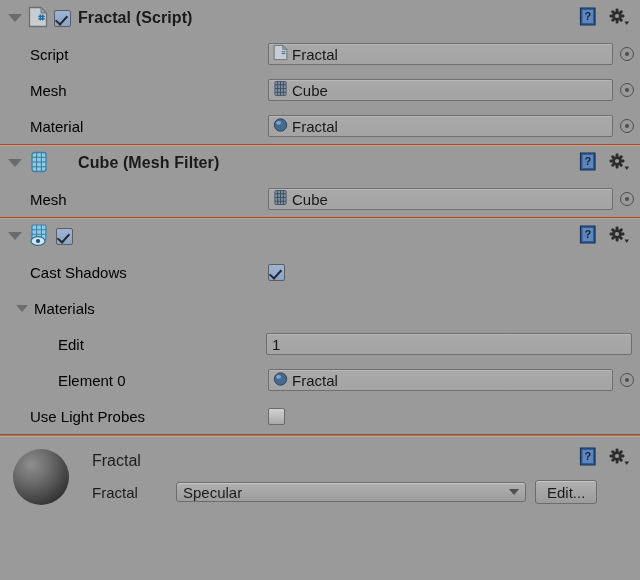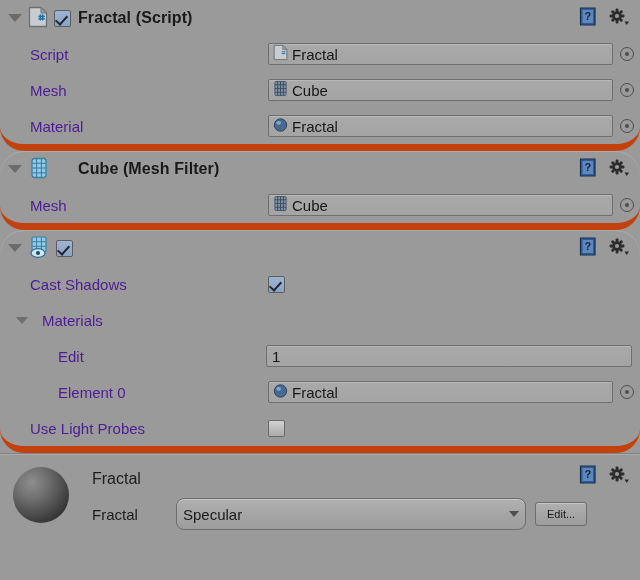--- a/index.html
+++ b/index.html
@@ -18,23 +18,22 @@
     width: 640px; height: 580px;
     position: relative;
     background: #9a9a9a;
     box-sizing: border-box;
   }
 
   
   .component {
     position: relative;
     background: #9a9a9a;
-    border-bottom: 7px solid #c2410c;
+    border-bottom: 1px solid #c2410c;
     box-shadow: inset 0 1px 0 #ababab;
-    border-radius: 24px;
   }
   .component.first { box-shadow: none; }
 
   
   .comp-header {
     height: 36px;
     display: flex;
     align-items: center;
     padding: 0 6px 0 8px;
     position: relative;
@@ -101,27 +100,27 @@
   
   .row {
     height: 36px;
     display: flex;
     align-items: center;
     padding: 0 6px 0 8px;
     position: relative;
   }
   .row-label {
     font-size: 15px;
-    color: #4c1d95;
+    color: #000000;
     white-space: nowrap;
     flex: 0 0 auto;
   }
   .row-label.lvl1 { margin-left: 22px; }
   .row-label.lvl2 { margin-left: 50px; }
-  .row-label.fold { margin-left: 8px; }
+  .row-label.fold { margin-left: 0px; }
 
   .field-wrap {
     position: absolute;
     left: 268px; right: 6px;
     display: flex;
     align-items: center;
   }
   .field-wrap.wide { left: 266px; right: 8px; }
 
   
@@ -231,25 +230,25 @@
     margin-top: 6px;
   }
   .shader-label {
     font-size: 15px;
     color: #1d1d1d;
     width: 84px;
     flex: 0 0 auto;
   }
   .dropdown {
     flex: 1 1 auto;
-    height: 32px;
+    height: 20px;
     box-sizing: border-box;
     background: linear-gradient(#b0b0b0, #9c9c9c);
     border: 1px solid #6d6d6d;
-    border-radius: 8px;
+    border-radius: 3px;
     display: flex;
     align-items: center;
     padding: 0 6px;
     box-shadow: inset 0 1px 0 rgba(255,255,255,0.3);
     max-width: 350px;
   }
   .dd-text {
     font-size: 15px;
     color: #1b1b1b;
     flex: 1 1 auto;
@@ -266,21 +265,21 @@
     flex: 0 0 auto;
     height: 24px;
     margin-left: 9px;
     box-sizing: border-box;
     padding: 0 11px;
     background: linear-gradient(#b0b0b0, #9c9c9c);
     border: 1px solid #6d6d6d;
     border-radius: 3px;
     display: flex;
     align-items: center;
-    font-size: 11px;
+    font-size: 15px;
     color: #1b1b1b;
     box-shadow: inset 0 1px 0 rgba(255,255,255,0.3);
     white-space: nowrap;
   }
   .mat-header-right {
     position: absolute;
     right: 4px; top: 2px;
     display: flex;
     align-items: center;
     gap: 10px;

